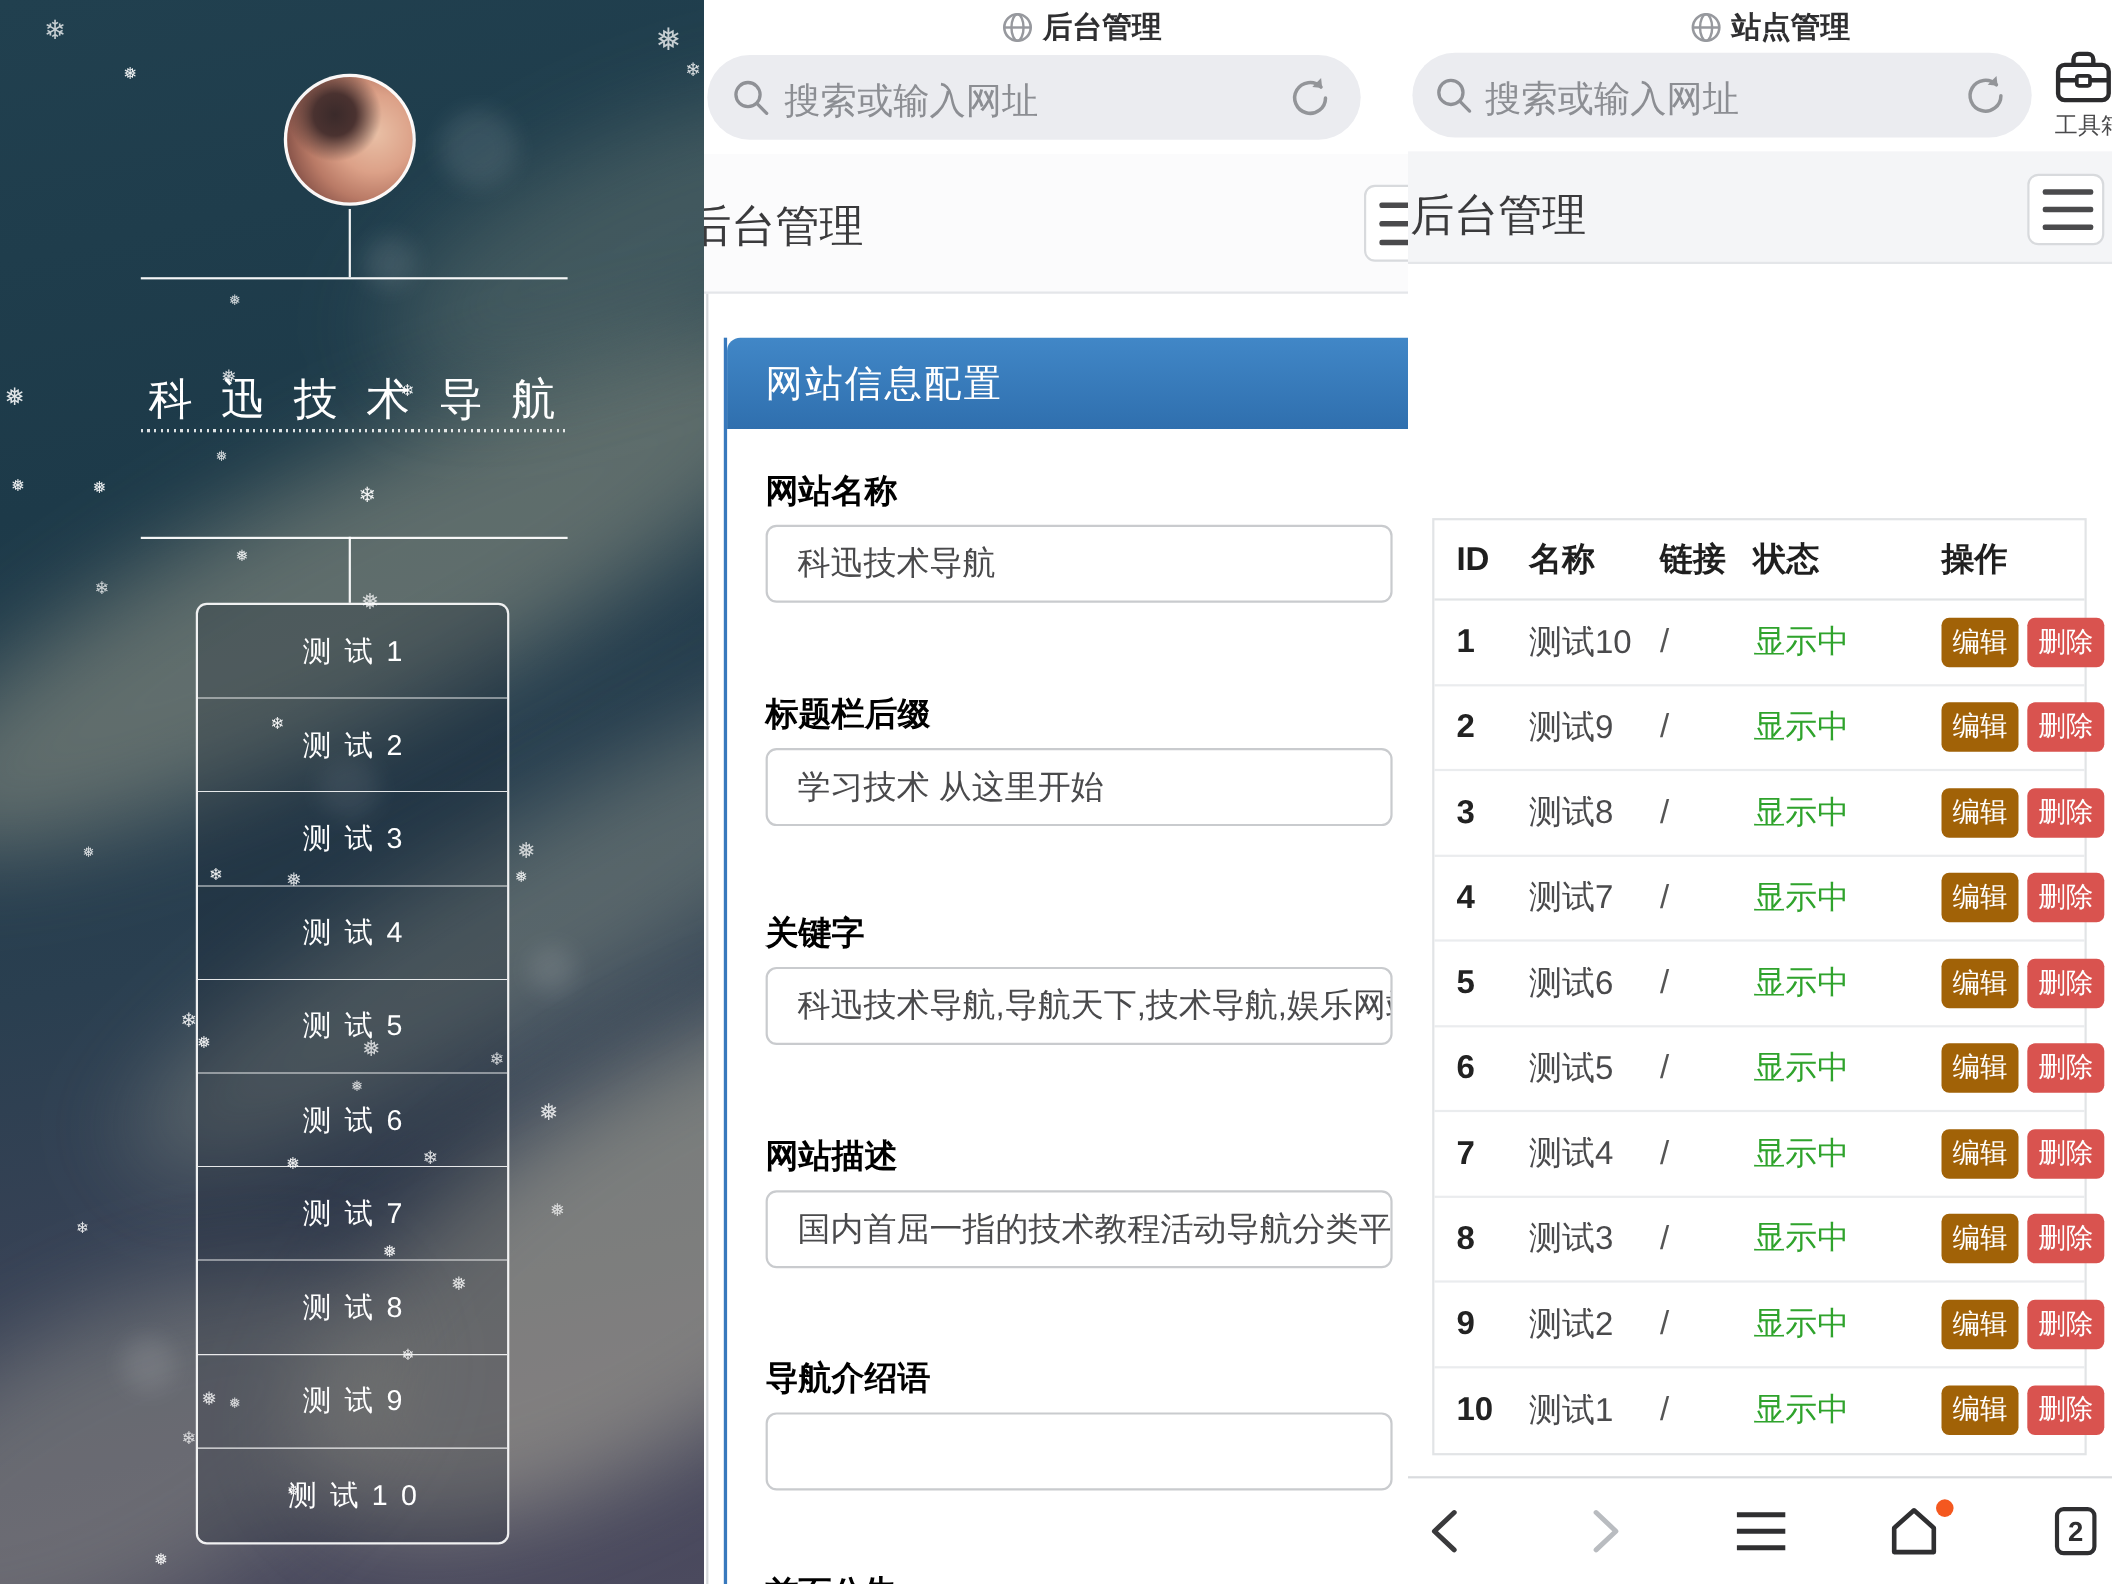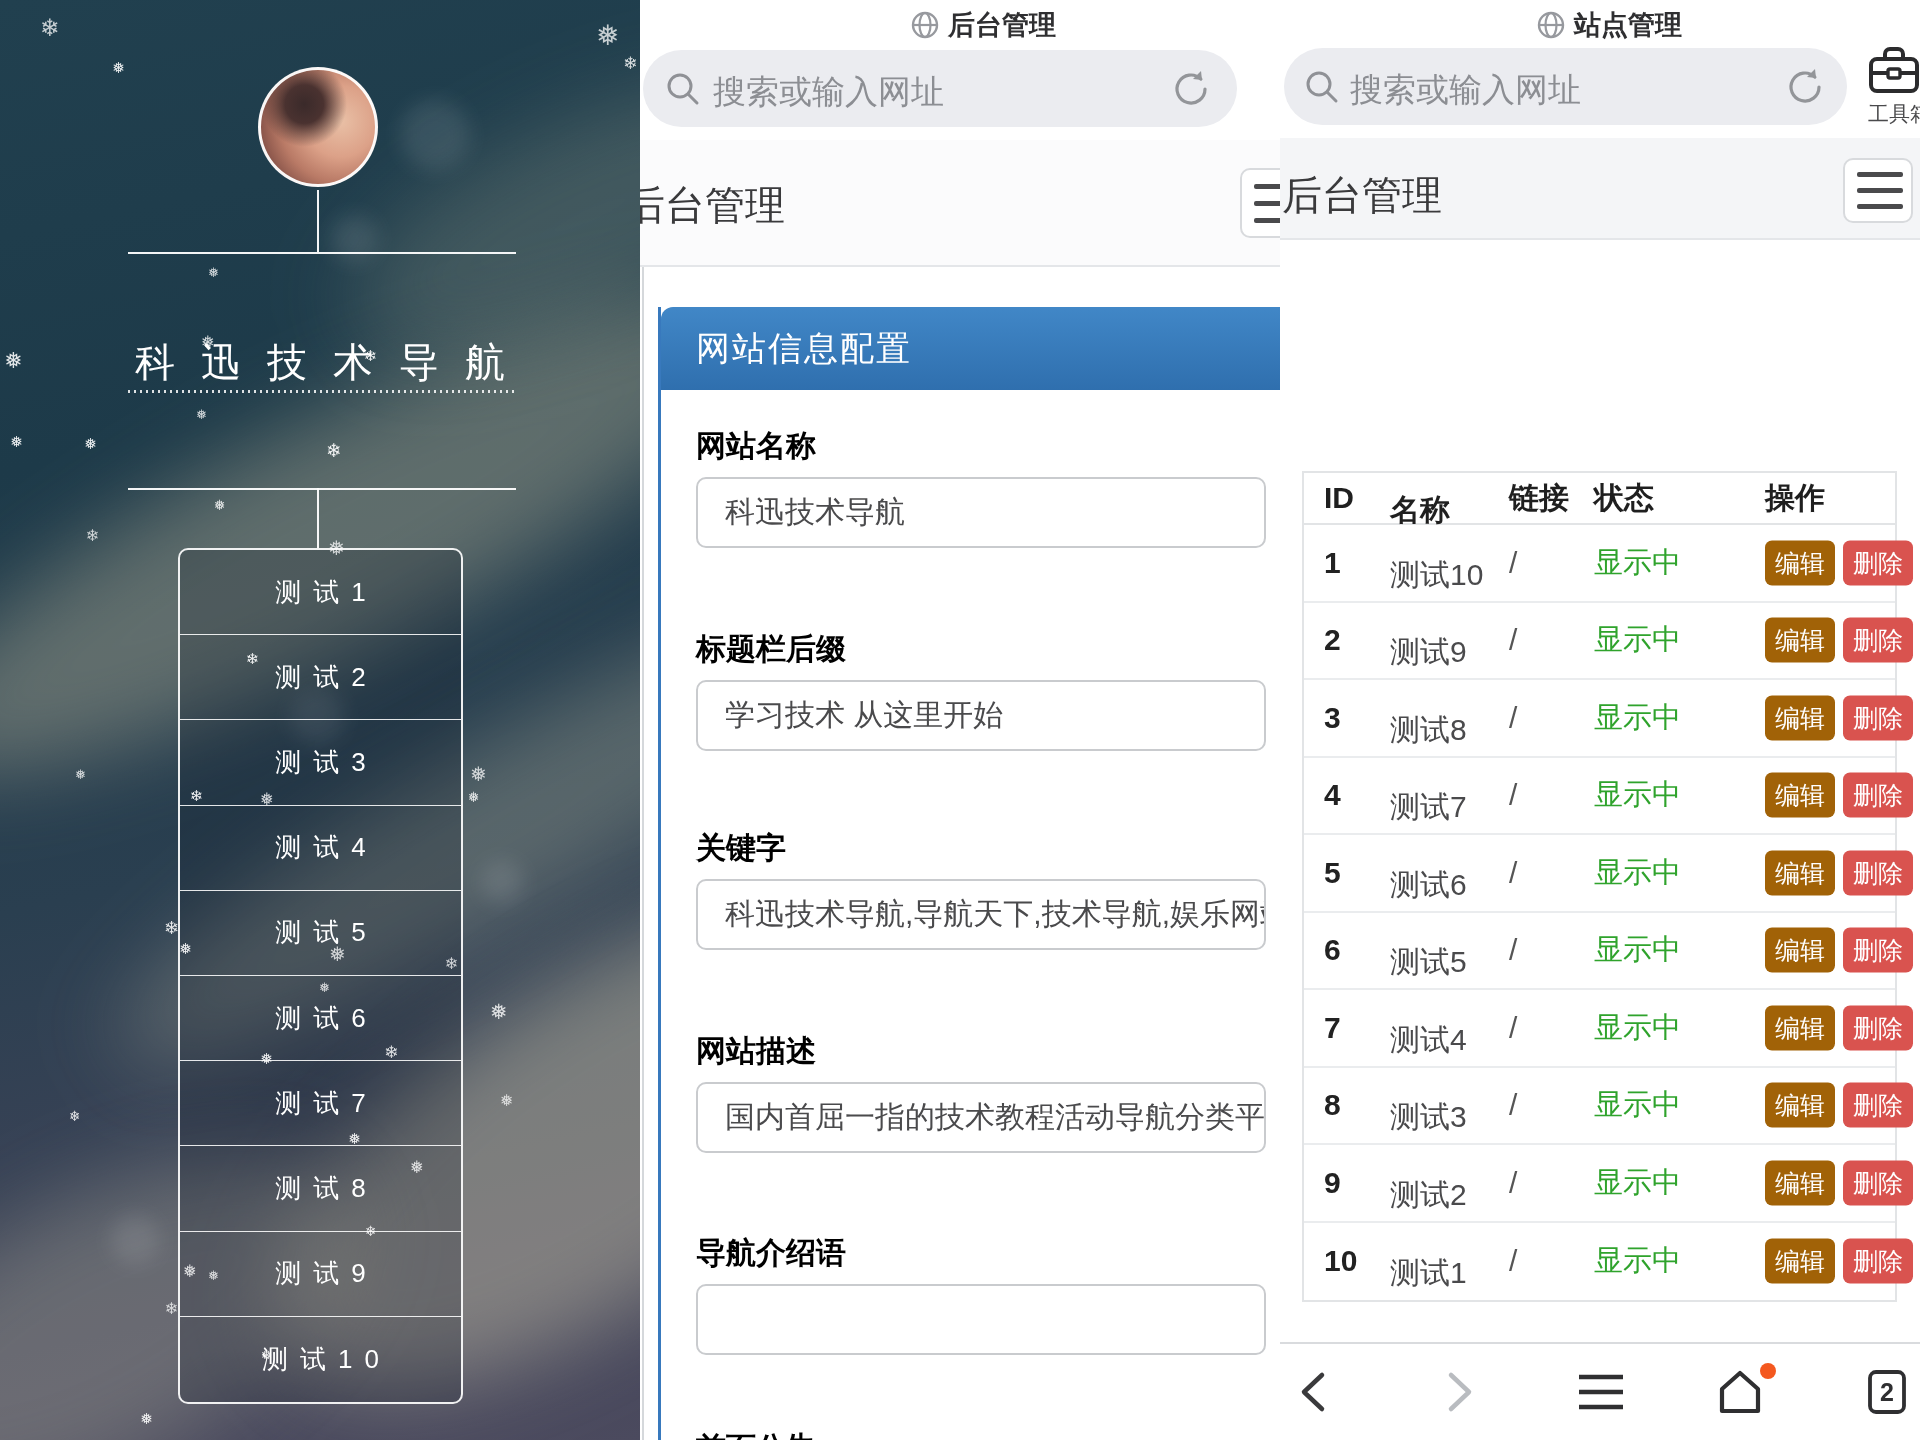--- a/index.html
+++ b/index.html
@@ -69,23 +69,23 @@
     background:#d8ebf7; border-radius:8px; }
   #info-text { position:absolute; left:32px; top:36px; color:#3f7391; font-size:29px; }
   #info-text b { color:#1d4f6e; font-weight:700; }
   #add-site-btn { position:absolute; left:31px; top:92px; width:164px; height:64px;
     background:linear-gradient(#3e82bd,#2e6da4); border:1px solid #2a639c; border-radius:10px;
     color:#fff; font-size:29px; display:flex; align-items:center; justify-content:center; }
   #site-table { position:absolute; left:22px; top:471px; width:595px;
     border:2px solid #e2e4e6; background:#fff; }
   .t-row { position:relative; height:77.5px; border-bottom:2px solid #eaecee; }
   .t-row:last-child { border-bottom:none; }
-  #table-header { position:relative; height:52px; border-bottom:2px solid #e2e4e6; }
+  #table-header { position:relative; height:73px; border-bottom:2px solid #e2e4e6; }
   .t-cell { position:absolute; top:50%; transform:translateY(-50%); white-space:nowrap; }
-  .c-id { left:20px; } .c-name { left:86px;margin-top:12px; } .c-link { left:205px; } .c-status { left:290px; } .c-ops { left:413px;margin-left:48px; }
+  .c-id { left:20px; } .c-name { left:86px; } .c-link { left:205px; } .c-status { left:290px; } .c-ops { left:413px;margin-left:48px; }
   #table-header .t-cell { color:#1f1f1f; font-size:30px; font-weight:700; }
   .cell-id { color:#222; font-size:30px; font-weight:700; }
   .cell-name { color:#4a4a4c; font-size:30px; }
   .cell-link { color:#555; font-size:30px; }
   .cell-status { color:#2fa32c; font-size:29px; }
   .op-btn { display:inline-block; width:70px; height:45px; line-height:45px; text-align:center;
     border-radius:7px; color:#fff; font-size:25px; margin-right:8px; vertical-align:middle; }
   .op-edit { background:#a16207; }
   .op-del  { background:#d9534f; }
   #bottom-nav { position:absolute; left:0; top:1342px; width:640px; height:98px; background:#fff;

